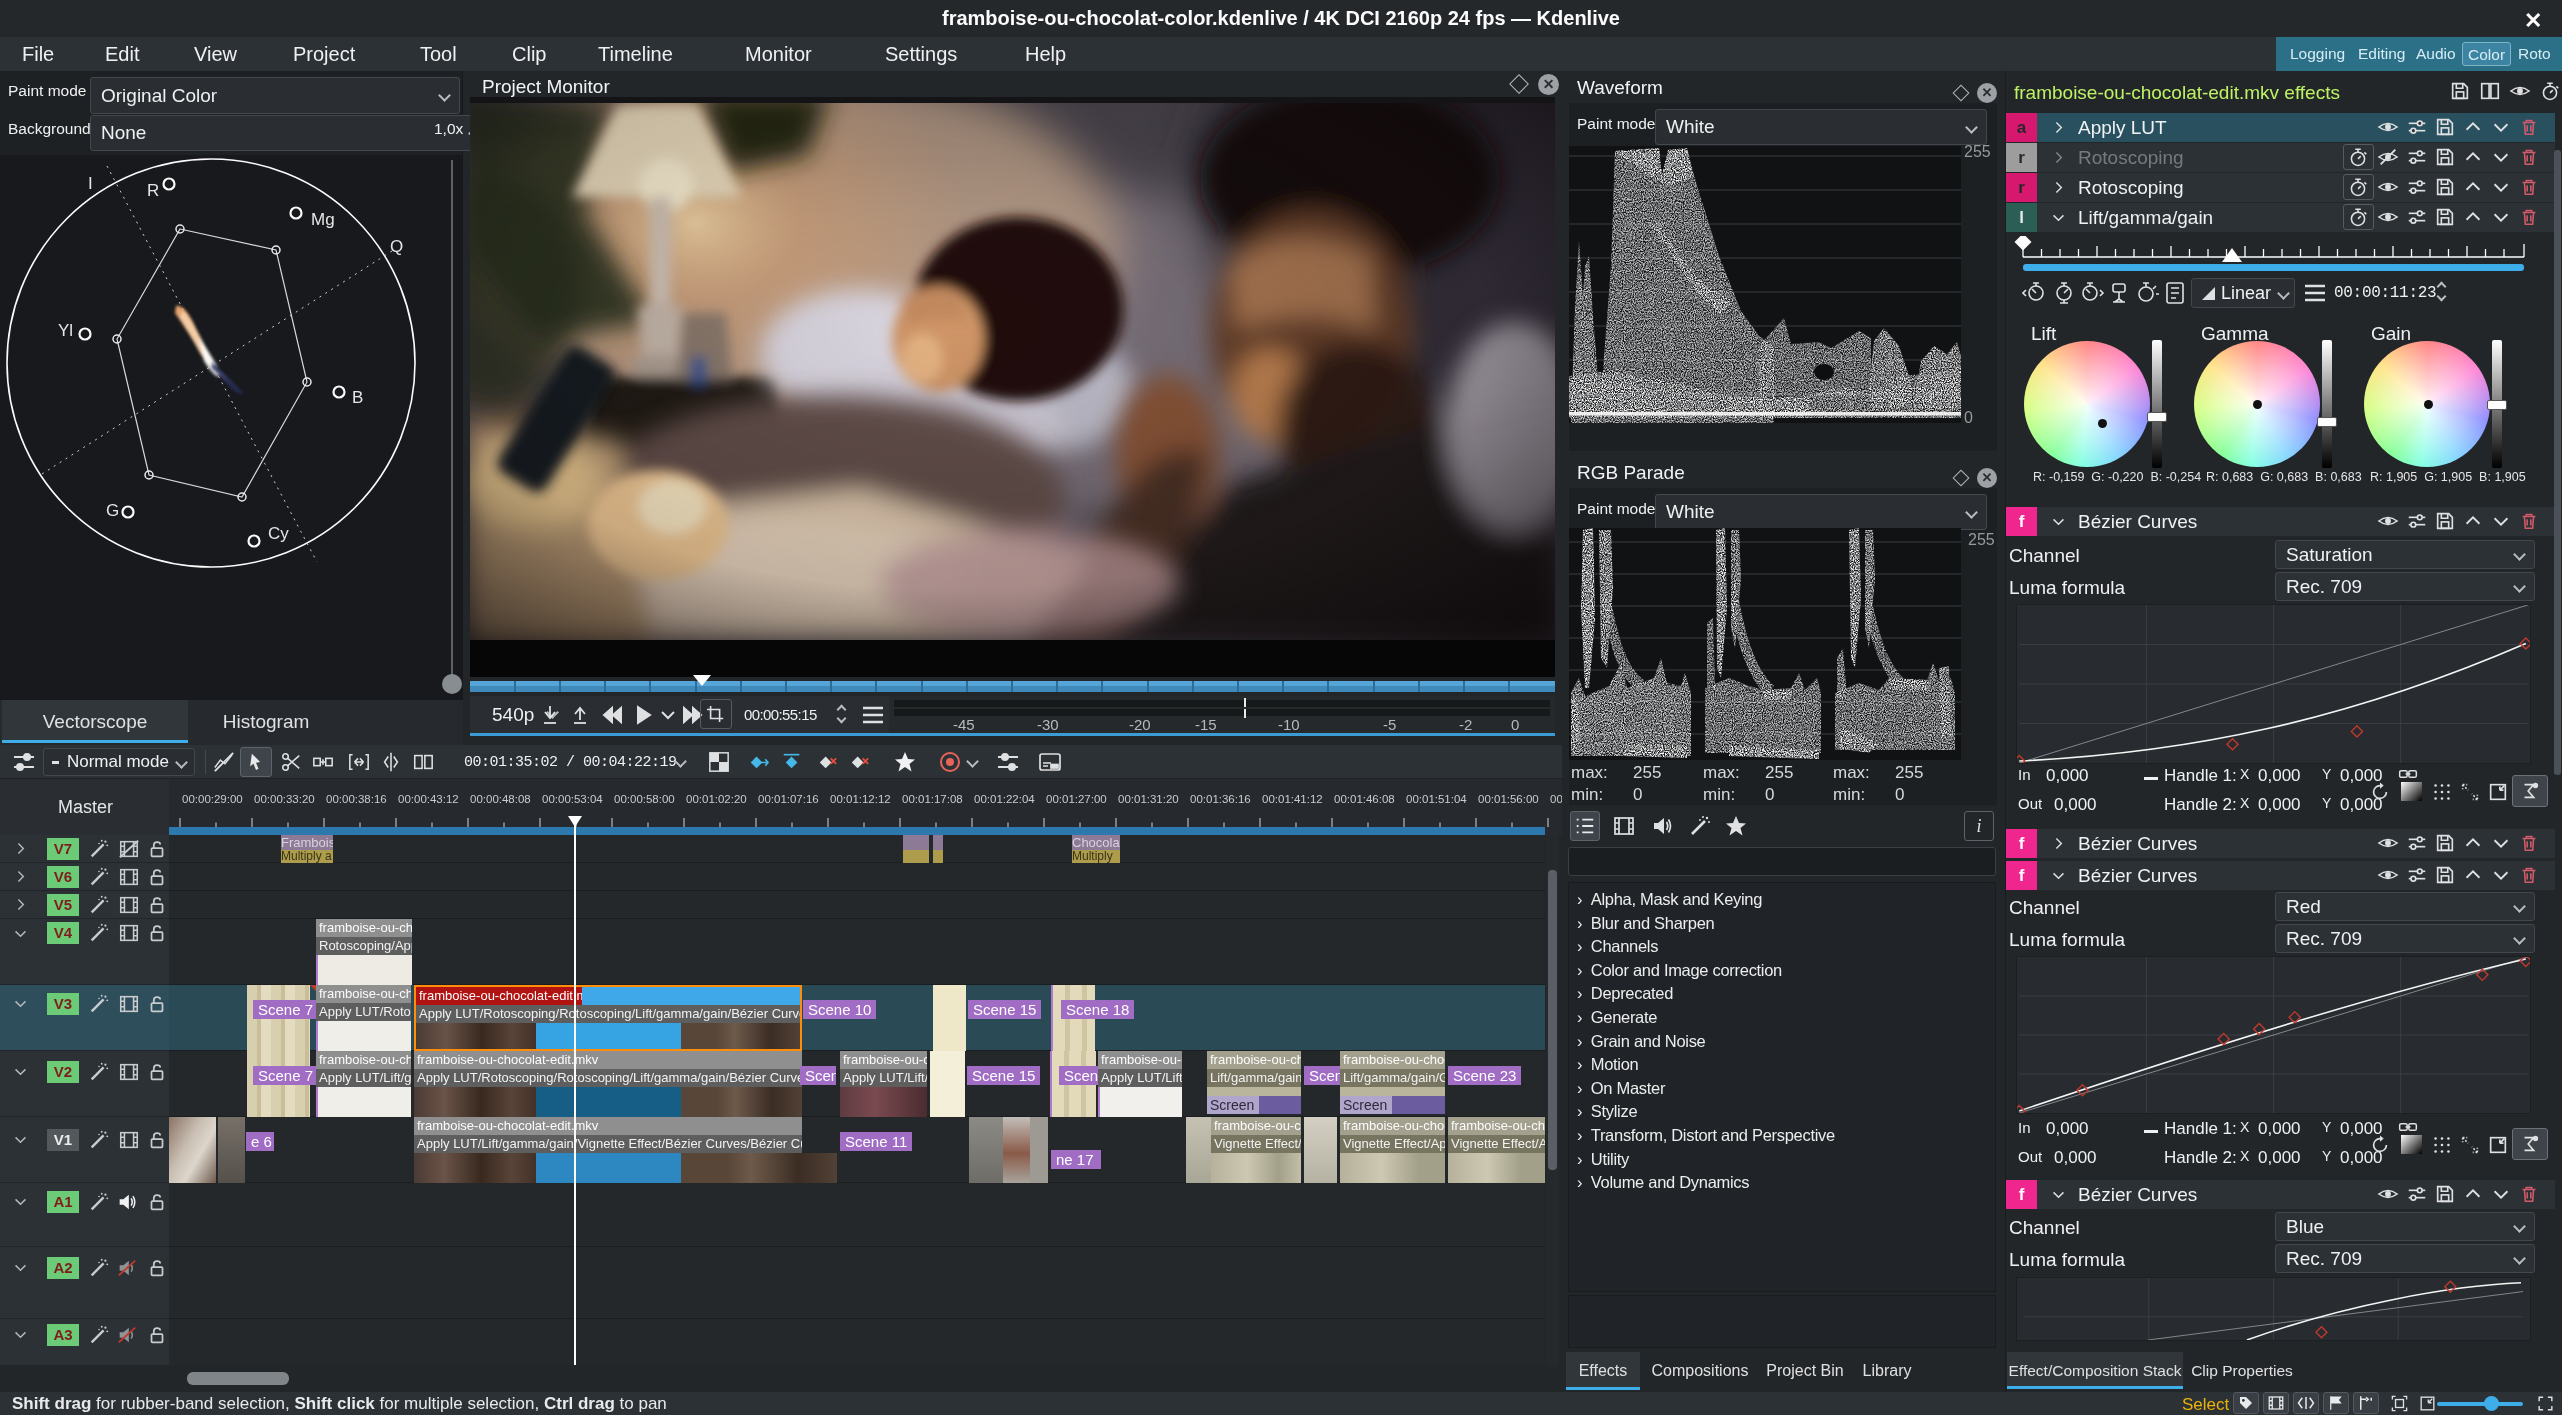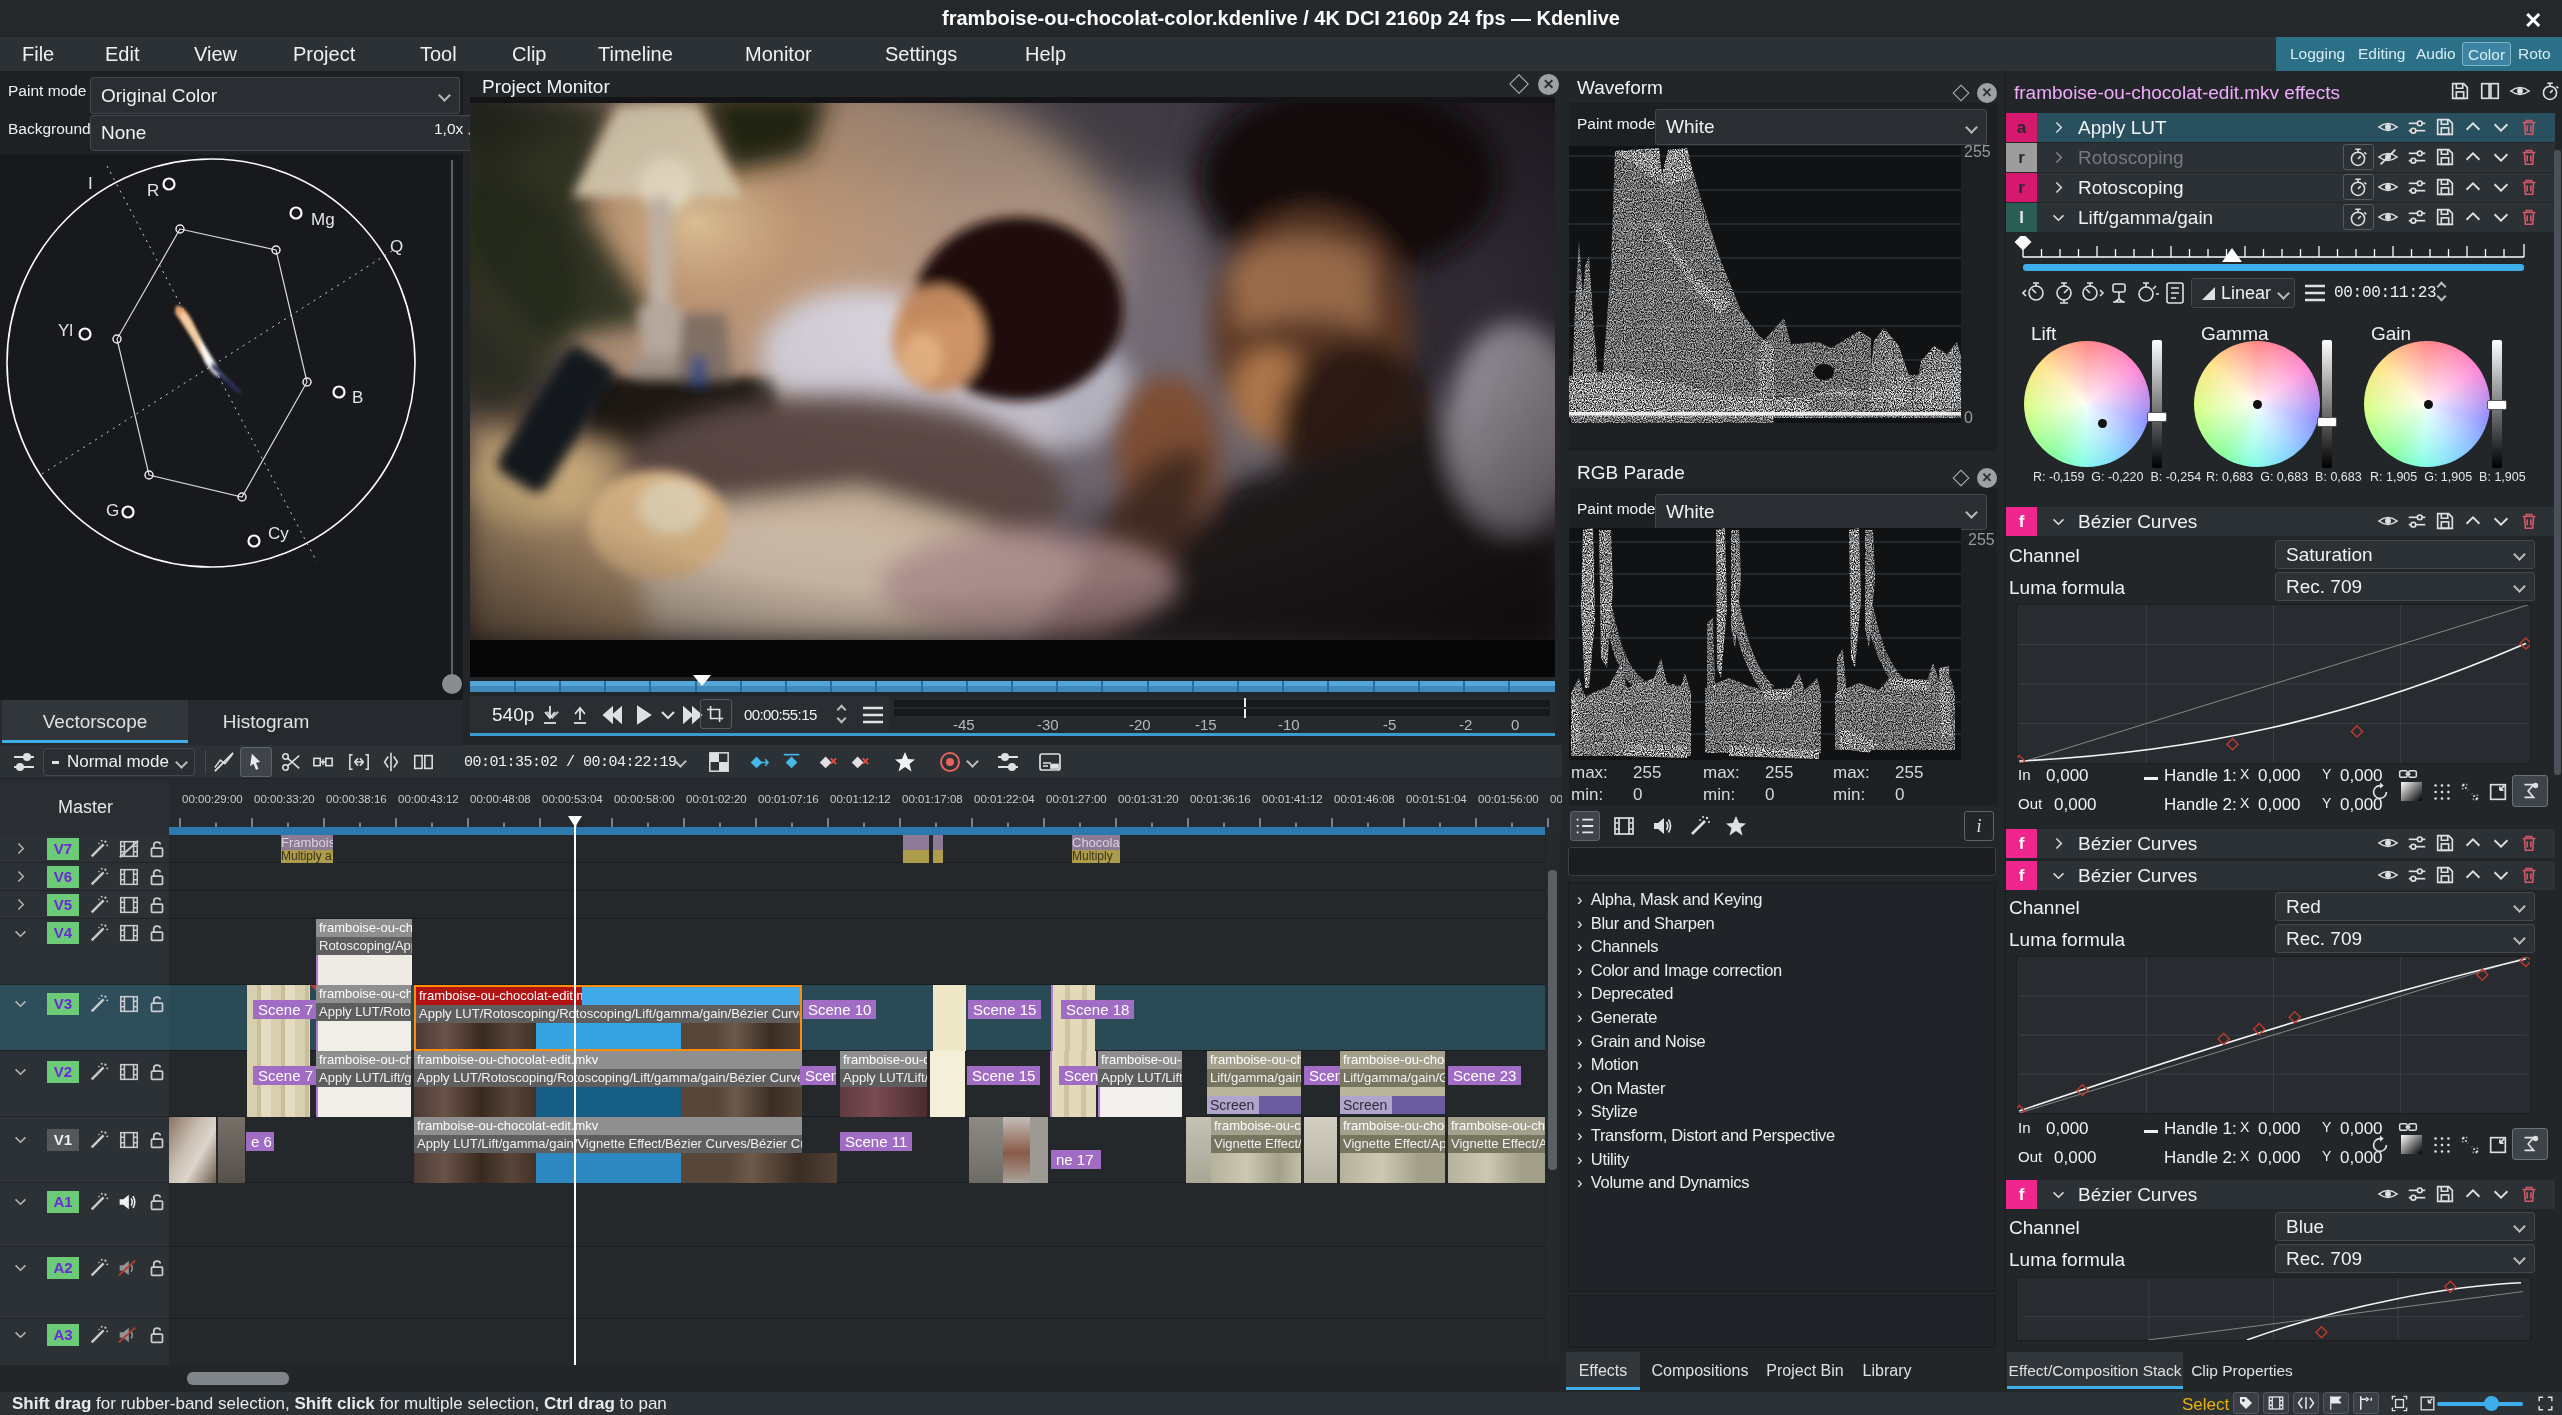--- a/index.html
+++ b/index.html
@@ -20,21 +20,21 @@
 .ename{position:absolute;left:72px;top:4px}
 .swbox{position:absolute;top:1px;left:337px;width:31px;height:26px;border:1px solid #565b60;border-radius:3px}
 .ddr{position:absolute;left:269px;width:260px;height:29px;background:#2c3136;border:1px solid #43484e;border-radius:3px;font-size:19px;display:flex;align-items:center;padding:0 10px;white-space:nowrap}
 .flbl{position:absolute;left:3px;font-size:19px;color:#eff0f1}
 .curve{position:absolute;left:10px;width:515px;background:#282c30;border:1px solid #1c1f22}
 .wheel{position:absolute;width:126px;height:126px;border-radius:50%;background:radial-gradient(circle,rgba(255,255,255,0.95) 0%,rgba(255,255,255,0.62) 45%,rgba(255,255,255,0.18) 100%),conic-gradient(#ff3030 0deg,#ff30b8 55deg,#4040ff 105deg,#30b8ff 150deg,#30ffd0 185deg,#30ff50 215deg,#b8ff30 265deg,#ffd030 310deg,#ff3030 360deg)}
 .vslider{position:absolute;width:10px;height:128px;background:linear-gradient(#ffffff,#000000);border-radius:2px}
 .vhandle{position:absolute;width:20px;height:10px;background:#fdfdfd;border:1px solid #555;border-radius:2px}
 .wdot{position:absolute;width:9px;height:9px;border-radius:50%;background:#111}
 .mono{font-family:"Liberation Mono",monospace}
-.tname{position:absolute;left:47px;width:32px;height:22px;background:#6bcb77;color:#6d28d9;font-size:15px;font-weight:bold;text-align:center;line-height:22px}
+.tname{position:absolute;left:47px;width:32px;height:22px;background:#6bcb77;color:#7f1d1d;font-size:15px;font-weight:bold;text-align:center;line-height:22px}
 .hic{position:absolute;width:22px;height:22px;color:#c9cccf}
 .ct{position:absolute;height:18px;background:#8f8f8f;color:#fdfdfd;font-size:13px;line-height:18px;padding:0 3px;white-space:nowrap;overflow:hidden}
 .ce{position:absolute;height:18px;background:#5e5e5e;color:#f2f2f2;font-size:13px;line-height:18px;padding:0 3px;white-space:nowrap;overflow:hidden}
 .th{position:absolute}
 .tchev{position:absolute;left:12px;width:17px;height:17px;color:#b6b9bc}
 </style></head>
 <body>
 <svg width="0" height="0" style="position:absolute">
     <defs>
 <g id="i-eye">
@@ -544,21 +544,21 @@
    <div>›&nbsp;&nbsp;Volume and Dynamics</div>
   </div>
  </div>
  <div class="abs" style="left:2px;top:490px;width:428px;height:53px;background:#202327;border:1px solid #191c1e"></div>
  <div class="tab tabsel" style="left:0;top:547px;width:74px;height:38px;line-height:38px;background:#31363b;font-size:16px">Effects</div>
  <div class="tab" style="left:80px;top:547px;width:108px;height:38px;line-height:38px;font-size:16px">Compositions</div>
  <div class="tab" style="left:196px;top:547px;width:86px;height:38px;line-height:38px;font-size:16px">Project Bin</div>
  <div class="tab" style="left:290px;top:547px;width:62px;height:38px;line-height:38px;font-size:16px">Library</div>
 </div>
 <div id="rp" class="abs" style="left:2005px;top:71px;width:557px;height:1321px;background:#232629;border-left:1px solid #1a1d20">
- <div class="abs" style="left:8px;top:11px;font-size:19px;color:#f0abfc">framboise-ou-chocolat-edit.mkv effects</div>
+ <div class="abs" style="left:8px;top:11px;font-size:19px;color:#bef264">framboise-ou-chocolat-edit.mkv effects</div>
  <svg class="eic" style="left:443px;top:9px" viewBox="0 0 24 24">
       <use href="#i-save"></use>
     </svg>
  <svg class="eic" style="left:473px;top:9px" viewBox="0 0 24 24" fill="none" stroke="#dfe0e1" stroke-width="1.8">
       <rect x="3" y="4" width="8" height="16"></rect>
       <rect x="13" y="4" width="8" height="16"></rect>
     </svg>
  <svg class="eic" style="left:503px;top:9px" viewBox="0 0 24 24">
       <use href="#i-eye"></use>
     </svg>

